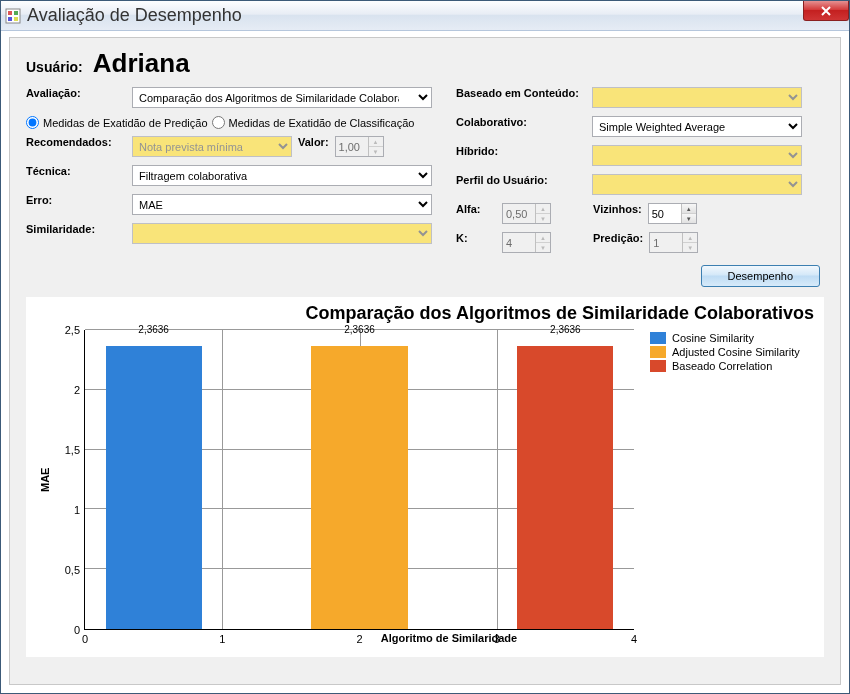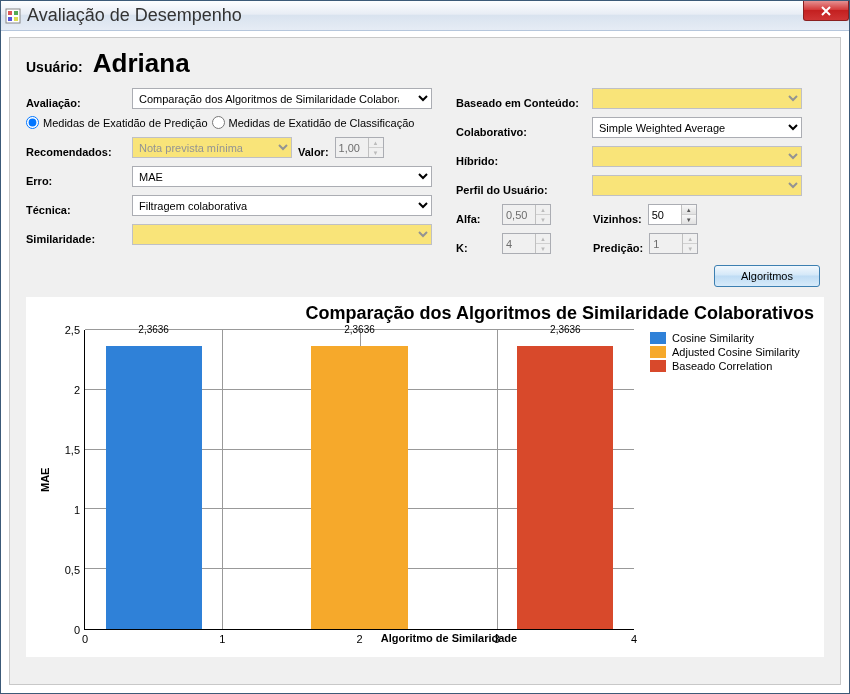--- a/index.html
+++ b/index.html
@@ -56,21 +56,21 @@
       display: flex; align-items: baseline; gap: 10px;
       margin-bottom: 8px;
     }
     .user-label { font-weight: bold; font-size: 14px; }
     .user-name { font-family: Arial, sans-serif; font-size: 26px; font-weight: bold; color: #000; }
     .form-grid {
       display: flex; gap: 24px;
     }
     .col { flex: 1; }
     .row {
-      display: flex; align-items: flex-end; margin-bottom: 7px; gap: 6px;
+      display: flex; align-items: flex-start; margin-bottom: 7px; gap: 6px;
       min-height: 22px;
     }
     .lbl { font-weight: bold; font-size: 11px; min-width: 100px; }
     .lbl-sm { font-weight: bold; font-size: 11px; }
     select, input[type=text] {
       font-family: inherit; font-size: 11px;
       height: 21px;
       border: 1px solid #abadb3;
       background: #fff;
       padding: 0 2px;
@@ -235,29 +235,29 @@
           <span class="lbl-sm">Valor:</span>
           <span class="spinner disabled">
             <input disabled="" value="1,00" style="">
             <span class="spins">
                 <span class="sp">▲</span>
                 <span class="sp">▼</span>
               </span>
           </span>
         </div>
         <div class="row">
+          <span class="lbl">Técnica:</span>
+          <select class="combo-lg">
+            <option>Filtragem colaborativa</option>
+          </select>
+        </div>
+        <div class="row">
           <span class="lbl">Erro:</span>
           <select class="combo-lg">
             <option>MAE</option>
-          </select>
-        </div>
-        <div class="row">
-          <span class="lbl">Técnica:</span>
-          <select class="combo-lg">
-            <option>Filtragem colaborativa</option>
           </select>
         </div>
         <div class="row">
           <span class="lbl">Similaridade:</span>
           <select disabled="" class="combo-lg">
             <option></option>
           </select>
         </div>
       </div>
 
@@ -321,21 +321,21 @@
             <span class="spins">
                 <span class="sp">▲</span>
                 <span class="sp">▼</span>
               </span>
           </span>
         </div>
       </div>
     </div>
 
     <div class="btn-row">
-      <button class="btn">Algoritmos</button>
+      <button class="btn">Desempenho</button>
     </div>
 
     <div class="chart-wrap">
       <div class="chart-title">Comparação dos Algoritmos de Similaridade Colaborativos</div>
       <div class="chart-body">
         <div class="ylabel">MAE</div>
         <div class="yaxis" id="yaxis">
             <div class="ytick" style="bottom: 0%; transform: translateY(50%);">0</div>
             <div class="ytick" style="bottom: 20%; transform: translateY(50%);">0,5</div>
             <div class="ytick" style="bottom: 40%; transform: translateY(50%);">1</div>

